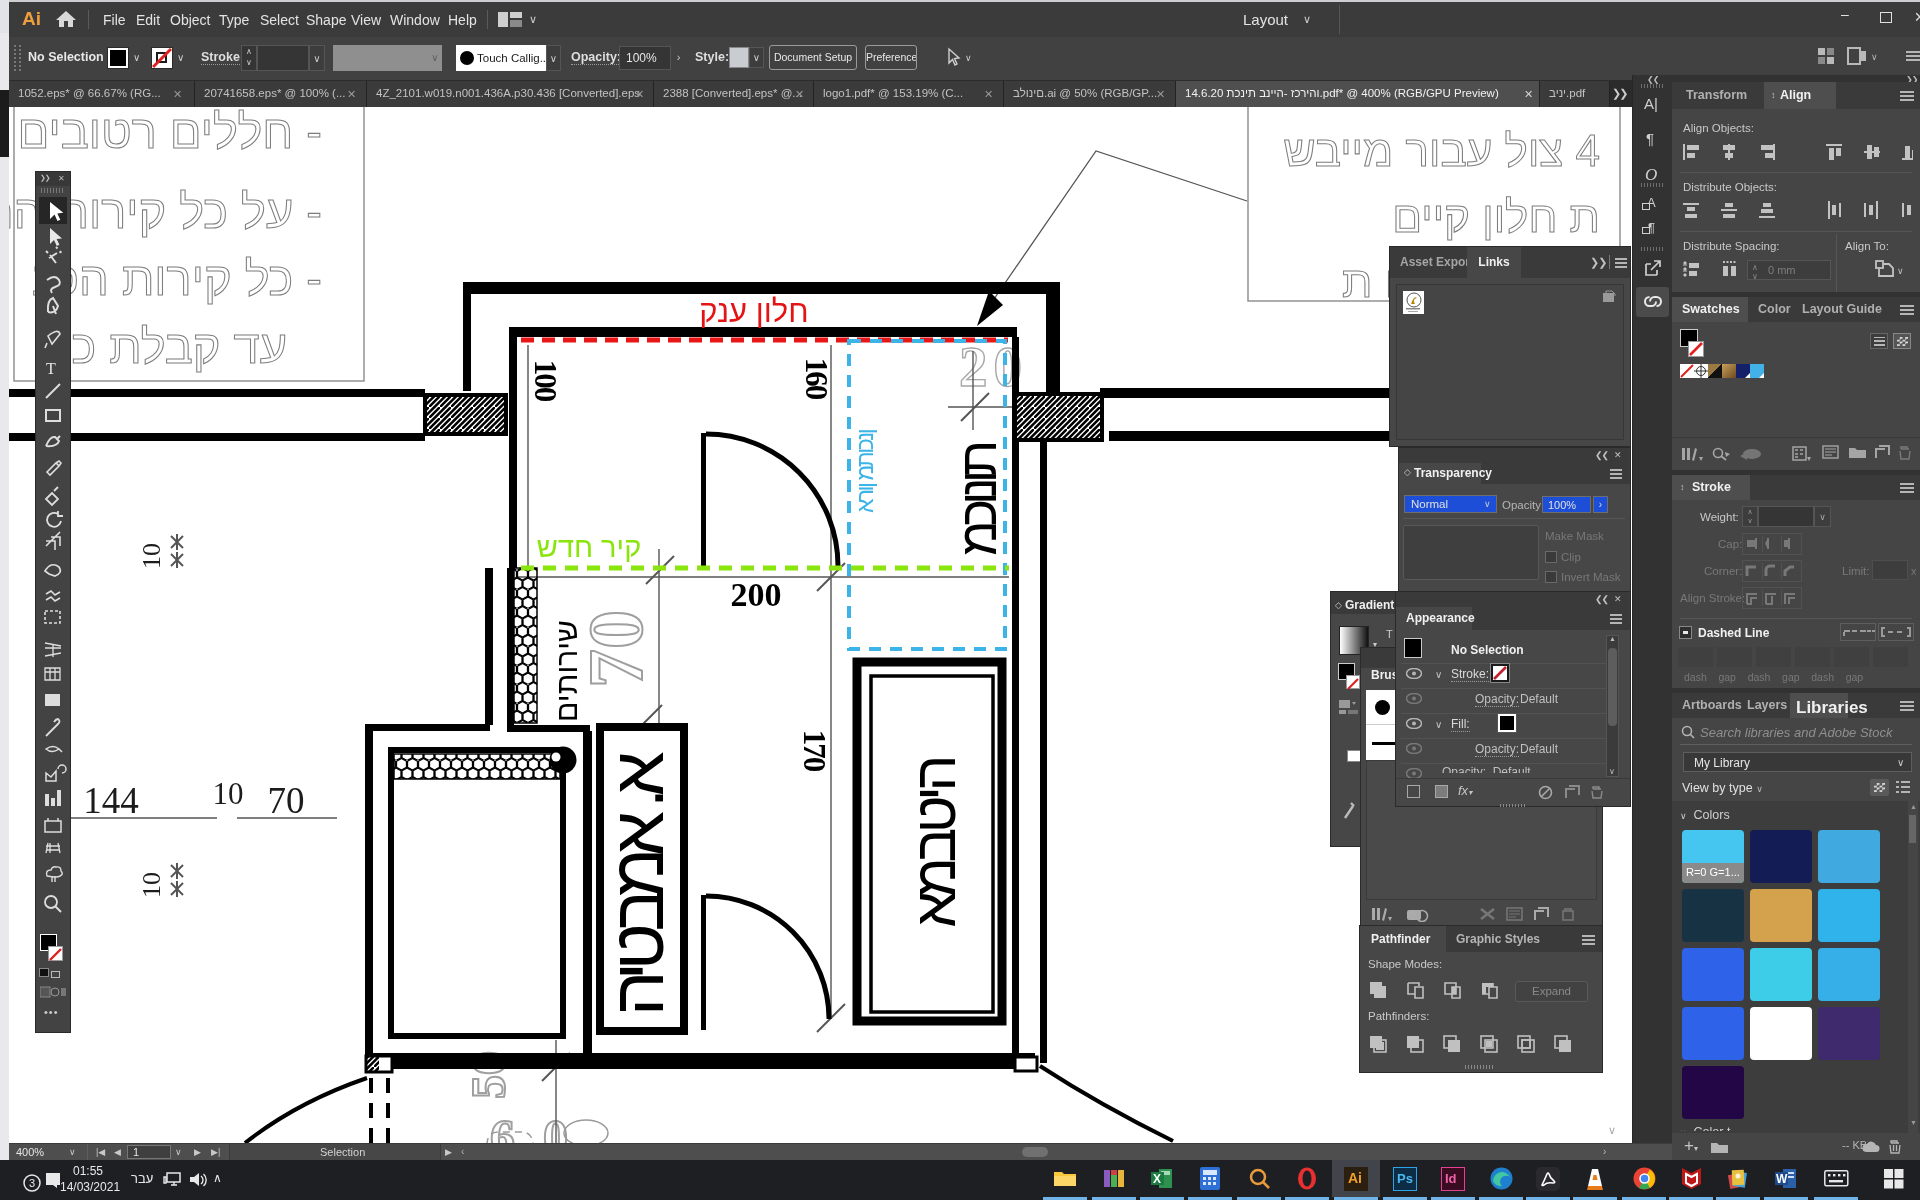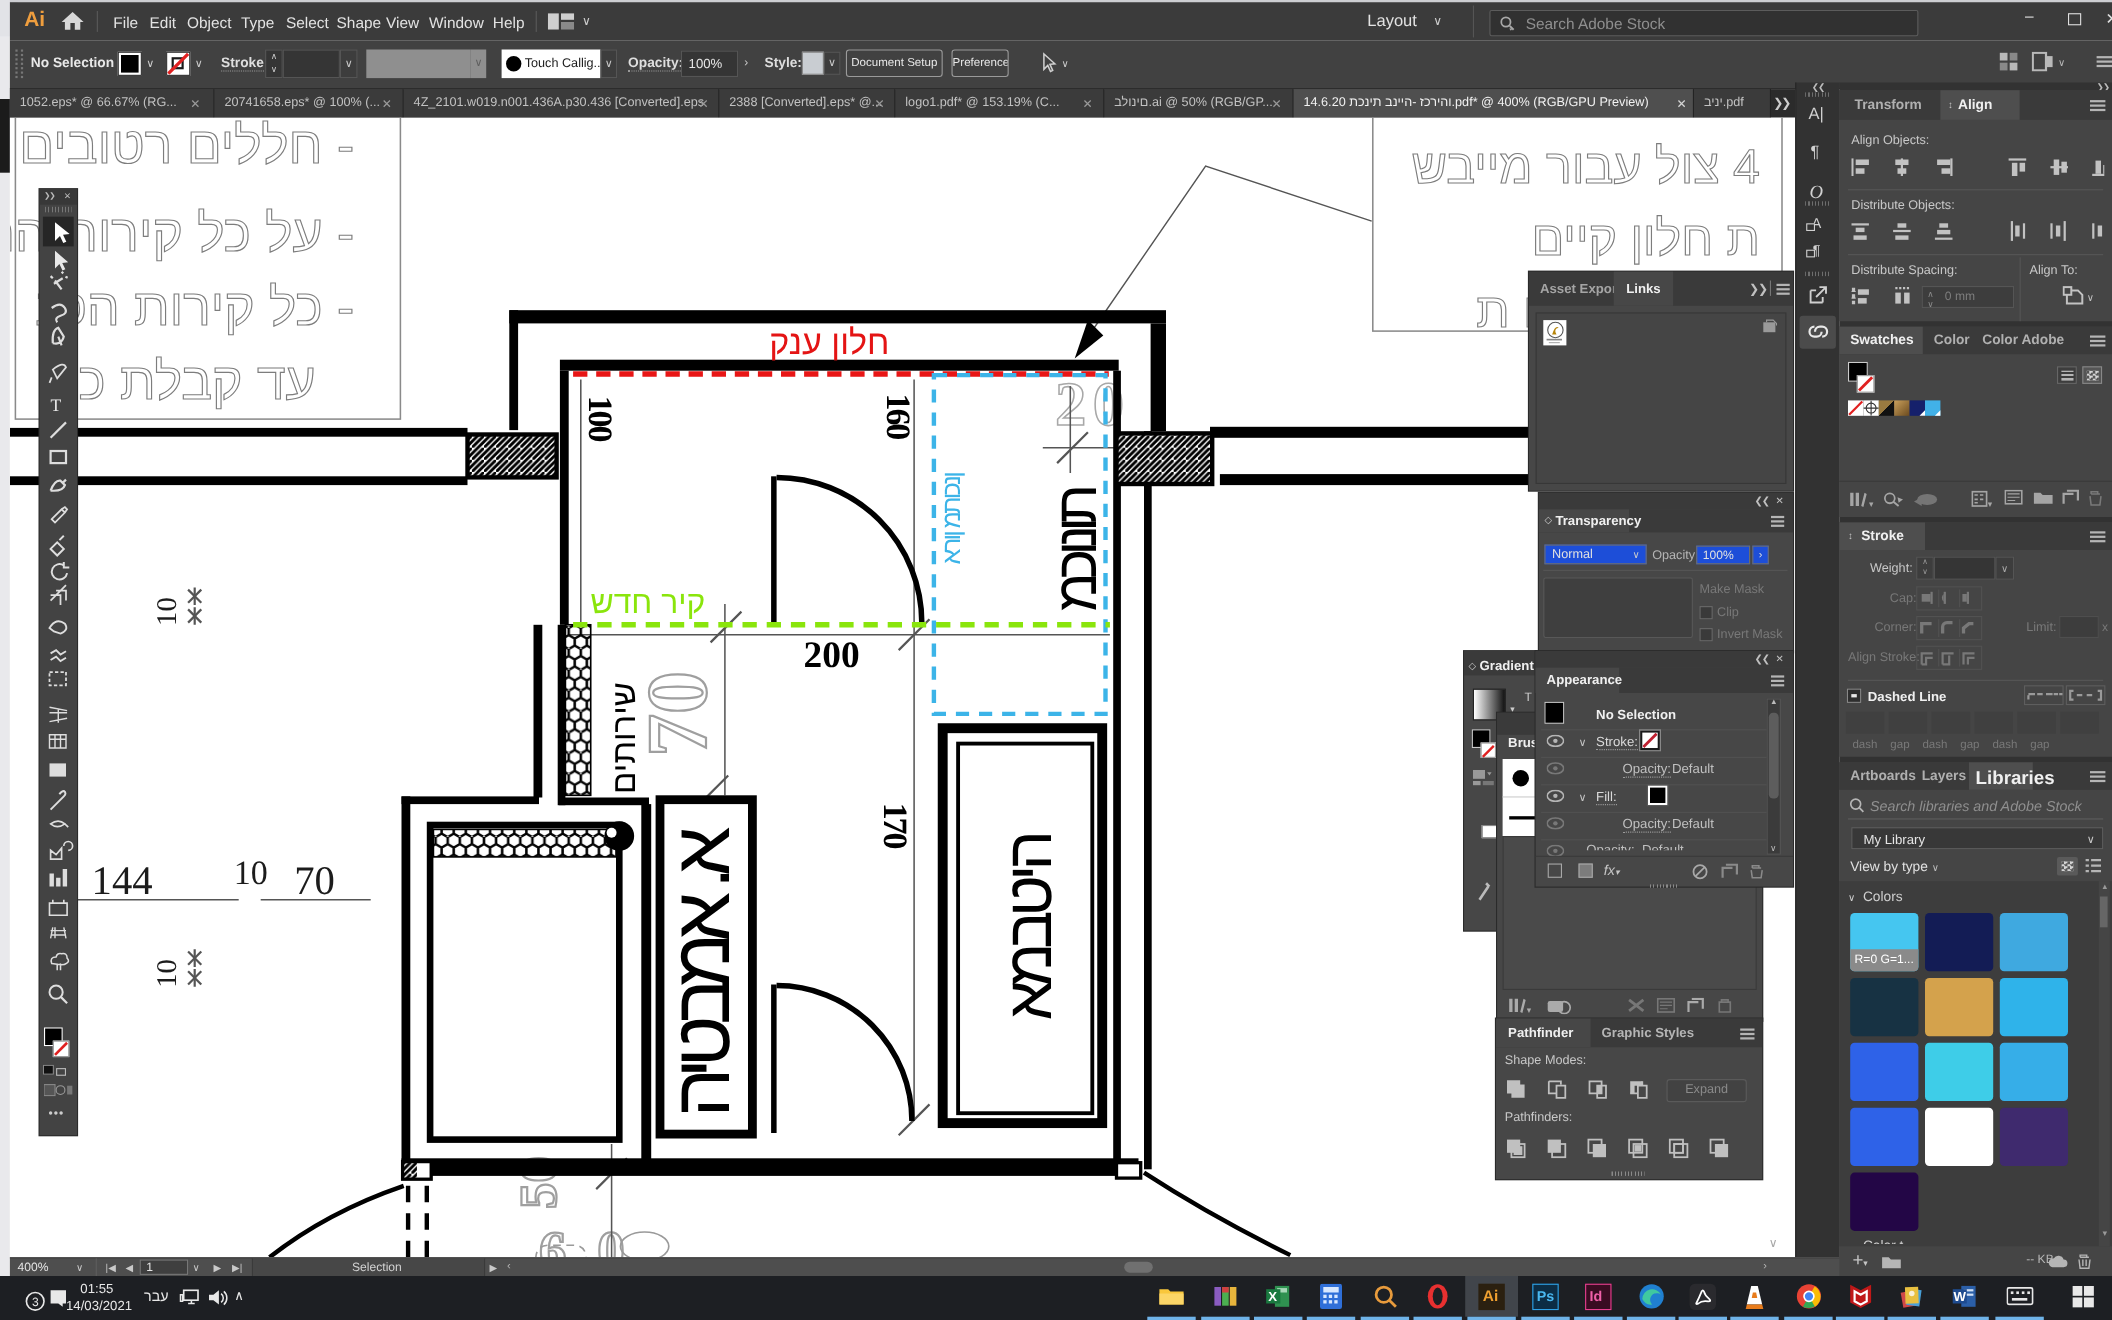--- a/index.html
+++ b/index.html
@@ -51,28 +51,20 @@
  <div class="abs" style="left:478px;top:8px;width:1px;height:19px;background:#5a5a5a;"></div>
  <svg class="abs" style="left:489px;top:10px;" width="24" height="15" viewBox="0 0 24 15">
         <rect x="0" y="0" width="10" height="15" fill="#cfcfcf"></rect>
         <rect x="12" y="0" width="12" height="6" fill="#cfcfcf"></rect>
         <rect x="12" y="8" width="12" height="7" fill="#8a8a8a"></rect>
       </svg>
  <div class="txt" style="left:520px;top:11px;color:#cfcfcf;font-size:11px;">∨</div>
  <div class="txt" style="left:1234px;top:9px;color:#e3e3e3;font-size:15px;">Layout</div>
  <div class="txt" style="left:1294px;top:11px;color:#cfcfcf;font-size:11px;">∨</div>
  <div class="abs" style="left:1330px;top:3px;width:1px;height:29px;background:#555;"></div>
- <div class="abs" style="left:1345px;top:7px;width:390px;height:24px;background:#313131;border:1px solid #5c5c5c;border-radius:2px;">
-   <svg class="abs" style="left:8px;top:4px;" width="16" height="16" viewBox="0 0 16 16">
-          <circle cx="6" cy="6" r="4.2" fill="none" stroke="#a8a8a8" stroke-width="1.6"></circle>
-          <path d="M9.5 9.5 L13 13" stroke="#a8a8a8" stroke-width="1.8"></path>
-          <path d="M9 12 l3 0 l-1.5 2 z" fill="#a8a8a8"></path>
-        </svg>
-   <div class="txt" style="left:32px;top:3px;color:#8f8f8f;font-size:14px;">Search Adobe Stock</div>
- </div>
  <div class="txt" style="left:1832px;top:4px;color:#e0e0e0;font-size:14px;">–</div>
  <div class="abs" style="left:1871px;top:10px;width:12px;height:11px;border:1.5px solid #e0e0e0;"></div>
  <div class="txt" style="left:1905px;top:7px;color:#e0e0e0;font-size:14px;">✕</div>
 </div>
 
 <div class="abs" id="ctrlbar">
  <div class="abs" style="left:5px;top:8px;width:7px;height:26px;border-left:2px dotted #777;border-right:2px dotted #777;"></div>
  <div class="txt" style="left:19px;top:13px;color:#e8e8e8;font-size:12.5px;font-weight:bold;">No Selection</div>
  <div class="abs" style="left:98px;top:10px;width:22px;height:22px;background:#fff;border:1px solid #2a2a2a;">
         <div class="abs" style="left:2px;top:2px;width:16px;height:16px;background:#000;"></div>
@@ -742,21 +734,21 @@
           <rect x="1" y="3" width="7" height="7" fill="#454545" stroke="#c2c2c2" stroke-width="1.8"></rect>
           <text x="22" y="16" font-size="9" fill="#c2c2c2">∨</text>
         </svg>
  </div>
 
  <div class="abs" style="left:0;top:222px;width:248px;height:173px;background:#454545;">
   <div class="abs" style="left:0;top:0;width:248px;height:25px;background:#3a3a3a;">
    <div class="abs" style="left:0px;top:0;width:76px;height:25px;background:#4e4e4e;"></div>
    <div class="txt" style="left:10px;top:5px;color:#f0f0f0;font-size:12.5px;font-weight:bold;">Swatches</div>
    <div class="txt" style="left:86px;top:5px;color:#b0b0b0;font-size:12.5px;font-weight:bold;">Color</div>
-   <div class="txt" style="left:130px;top:5px;color:#b0b0b0;font-size:12.5px;font-weight:bold;">Color Adobe</div>
+   <div class="txt" style="left:130px;top:5px;color:#b0b0b0;font-size:12.5px;font-weight:bold;">Layout Guide</div>
    <div class="abs ham" style="left:228px;top:8px;width:14px;"></div>
   </div>
   <div class="abs" style="left:8px;top:32px;width:18px;height:18px;background:#000;border:1.5px solid #ccc;"></div>
   <div class="abs" style="left:16px;top:44px;width:16px;height:16px;background:#fff;border:1px solid #999;"><svg width="14" height="14">
             <path d="M1 13 L13 1" stroke="#e02020" stroke-width="2.6"></path>
           </svg></div>
   <div class="abs" style="left:198px;top:36px;width:18px;height:16px;border:1px solid #666;background:#3d3d3d;">
           <div class="abs" style="left:3px;top:3px;width:11px;height:9px;background:repeating-linear-gradient(0deg,#b5b5b5 0,#b5b5b5 2px,transparent 2px,transparent 4px);"></div>
         </div>
   <div class="abs" style="left:221px;top:36px;width:18px;height:16px;border:1px solid #888;background:#555;">

